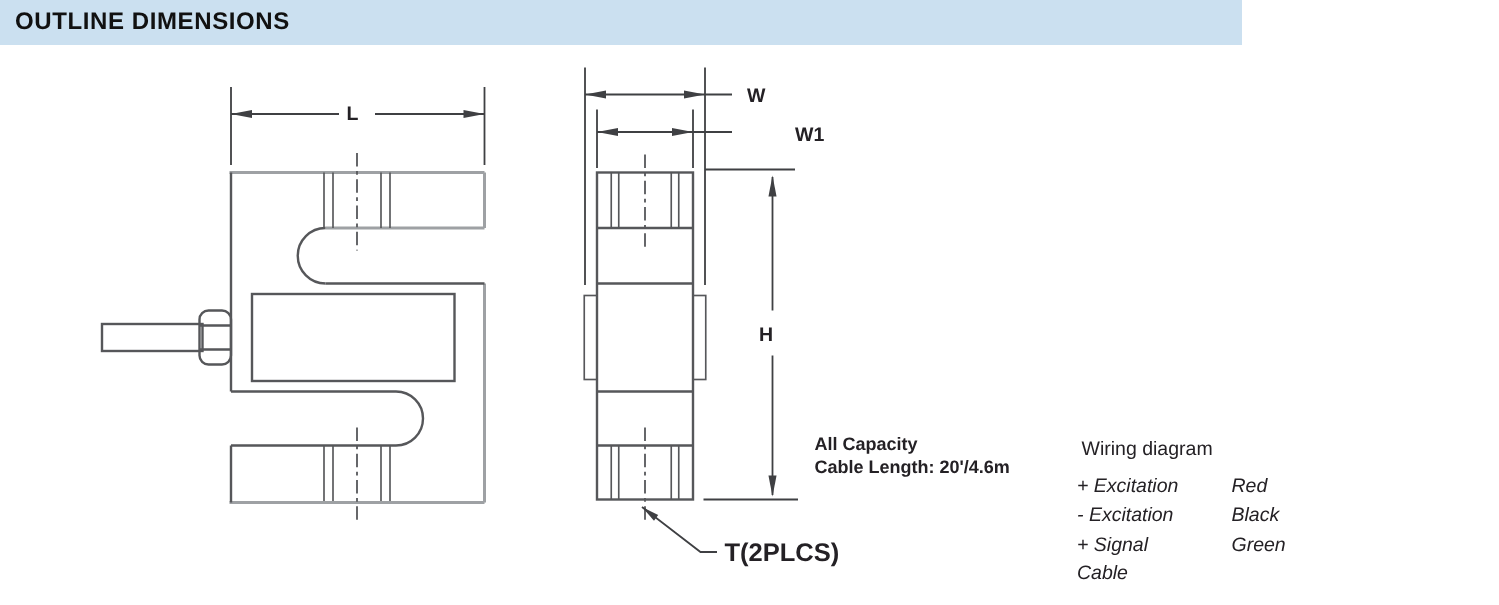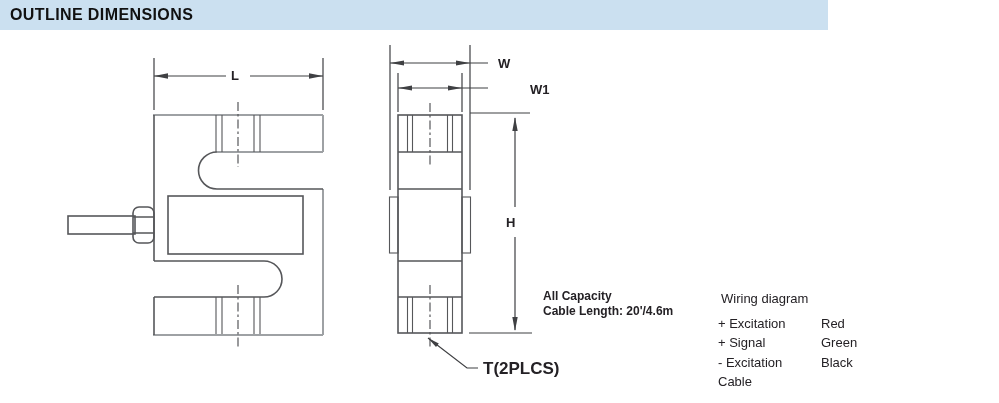--- a/index.html
+++ b/index.html
@@ -34,21 +34,21 @@
     position:absolute; left:543px; top:289px;
     font-size:12px; font-weight:bold; line-height:14.5px;
     color:var(--text_dark); white-space:nowrap;
   }
   .wiring {
     position:absolute; left:718px; top:251px;
     font-size:13px; color:var(--text_dark); white-space:nowrap;margin-top:40px;
   }
   .wiring-title { display:block; margin-left:3px; line-height:16px; }
   .wiring-rows { margin-top:7px; }
-  .wiring-row { display:grid; grid-template-columns:103px auto; line-height:19.4px; }
+  .wiring-row { display:grid; grid-template-columns:103px auto; line-height:19.4px;font-style:italic; }
 </style>
 </head>
 <body>
 
 <div class="stage">
 
   <div class="header-bar">
     <span class="header-title">OUTLINE DIMENSIONS</span>
   </div>
 
@@ -137,26 +137,26 @@
   </div>
 
   <div class="wiring">
     <span class="wiring-title">Wiring diagram</span>
     <div class="wiring-rows">
       <div class="wiring-row">
         <span>+ Excitation</span>
         <span>Red</span>
       </div>
       <div class="wiring-row">
+        <span>- Excitation</span>
+        <span>Black</span>
+      </div>
+      <div class="wiring-row">
         <span>+ Signal</span>
         <span>Green</span>
-      </div>
-      <div class="wiring-row">
-        <span>- Excitation</span>
-        <span>Black</span>
       </div>
       <div class="wiring-row">
         <span>Cable</span>
       </div>
     </div>
   </div>
 
 </div>
 
 </body></html>

